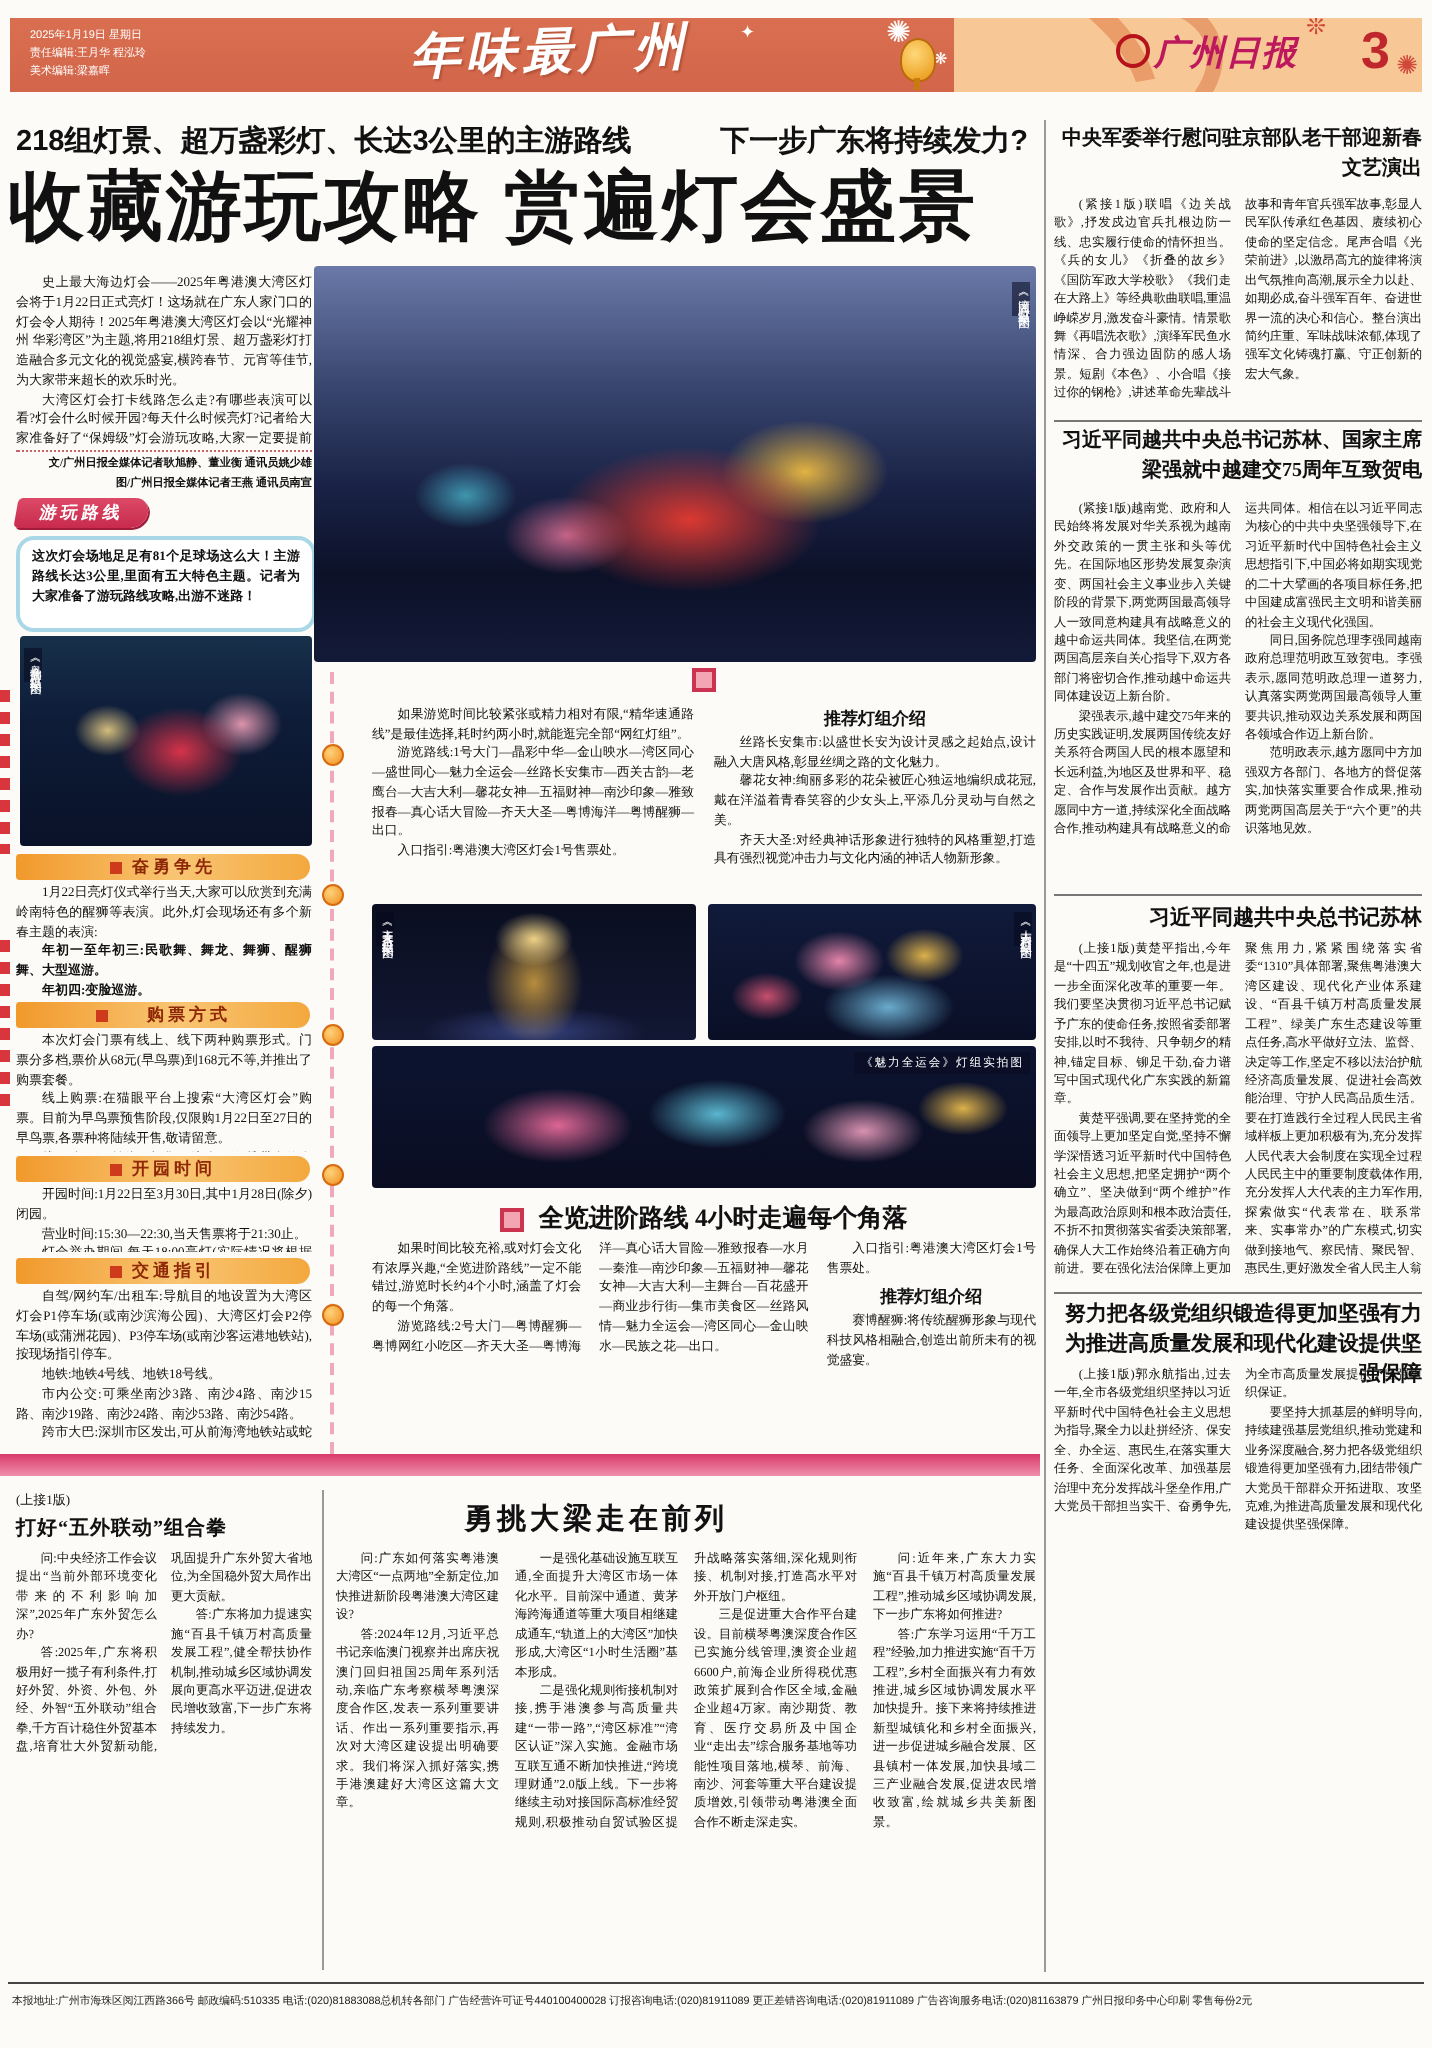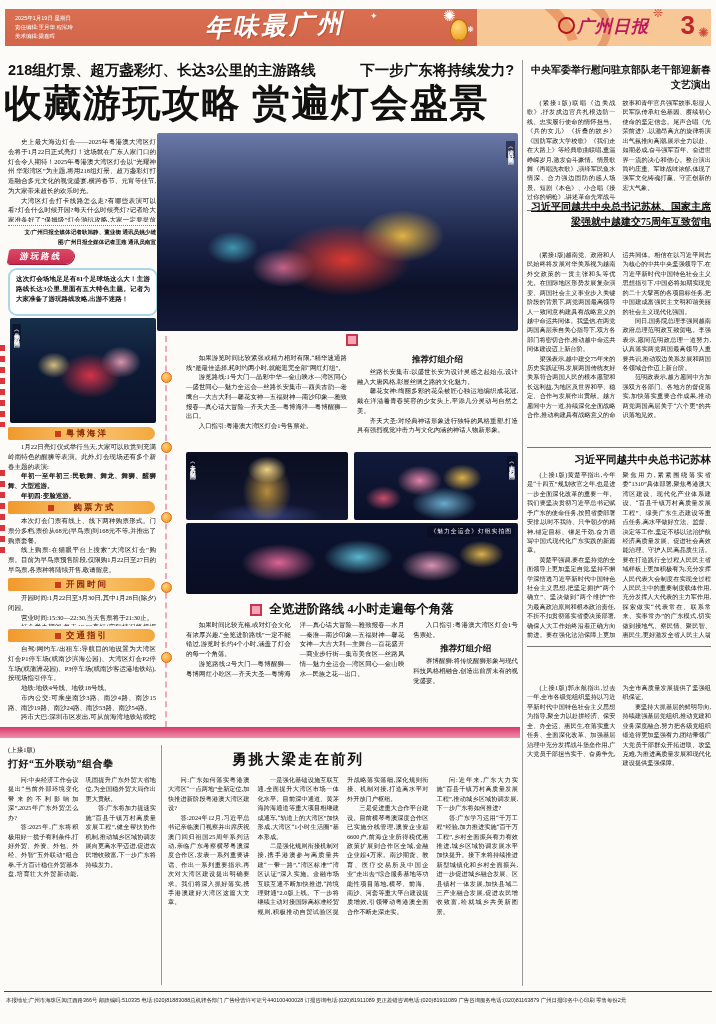--- a/index.html
+++ b/index.html
@@ -180,21 +180,21 @@
 
   <div class="route-tab">游玩路线</div>
   <div class="route-box">这次灯会场地足足有81个足球场这么大！主游路线长达3公里,里面有五大特色主题。记者为大家准备了游玩路线攻略,出游不迷路！</div>
 
   <div class="photo photo-left">
     <span class="vcap" style="left:2px;top:6px;">《粤韵芳华》灯组实拍图</span>
   </div>
 
   <div class="secbar" style="top:427px;">
     <span class="sq"></span>
-    <span>粤博海洋</span>
+    <span>奋勇争先</span>
   </div>
   <div class="ltext" style="top:442px;height:57px;">
     <p>1月22日亮灯仪式举行当天,大家可以欣赏到充满岭南特色的醒狮等表演。此外,灯会现场还有多个新春主题的表演:</p>
     <p class="bolditem">年初一至年初三:民歌舞、舞龙、舞狮、醒狮舞、大型巡游。</p>
     <p class="bolditem">年初四:变脸巡游。</p>
 
   </div>
 
   <div class="secbar" style="top:501px;gap:20px;">
     <span class="sq"></span>
@@ -281,41 +281,45 @@
 
   <div class="rtitle" style="top:63px;">
     <span>中央军委举行慰问驻京部队老干部迎新春文艺演出</span>
   </div>
   <div class="rbody" style="top:98px;height:108px;">
     <p>(紧接1版)联唱《边关战歌》,抒发戍边官兵扎根边防一线、忠实履行使命的情怀担当。《兵的女儿》《折叠的故乡》《国防军政大学校歌》《我们走在大路上》等经典歌曲联唱,重温峥嵘岁月,激发奋斗豪情。情景歌舞《再唱洗衣歌》,演绎军民鱼水情深、合力强边固防的感人场景。短剧《本色》、小合唱《接过你的钢枪》,讲述革命先辈战斗故事和青年官兵强军故事,彰显人民军队传承红色基因、赓续初心使命的坚定信念。尾声合唱《光荣前进》,以激昂高亢的旋律将演出气氛推向高潮,展示全力以赴、如期必成,奋斗强军百年、奋进世界一流的决心和信心。整台演出简约庄重、军味战味浓郁,体现了强军文化铸魂打赢、守正创新的宏大气象。</p>
 
   </div>
   <div class="hline" style="left:527px;width:184px;top:210px;"></div>
 
-  <div class="rtitle" style="top:200px;text-decoration:underline;">
+  <div class="rtitle" style="top:214px;">
     <span>习近平同越共中央总书记苏林、国家主席梁强就中越建交75周年互致贺电</span>
   </div>
   <div class="rbody" style="top:250px;height:193px;">
     <p>(紧接1版)越南党、政府和人民始终将发展对华关系视为越南外交政策的一贯主张和头等优先。在国际地区形势发展复杂演变、两国社会主义事业步入关键阶段的背景下,两党两国最高领导人一致同意构建具有战略意义的越中命运共同体。我坚信,在两党两国高层亲自关心指导下,双方各部门将密切合作,推动越中命运共同体建设迈上新台阶。</p>
     <p>梁强表示,越中建交75年来的历史实践证明,发展两国传统友好关系符合两国人民的根本愿望和长远利益,为地区及世界和平、稳定、合作与发展作出贡献。越方愿同中方一道,持续深化全面战略合作,推动构建具有战略意义的命运共同体。相信在以习近平同志为核心的中共中央坚强领导下,在习近平新时代中国特色社会主义思想指引下,中国必将如期实现党的二十大擘画的各项目标任务,把中国建成富强民主文明和谐美丽的社会主义现代化强国。</p>
     <p>同日,国务院总理李强同越南政府总理范明政互致贺电。李强表示,愿同范明政总理一道努力,认真落实两党两国最高领导人重要共识,推动双边关系发展和两国各领域合作迈上新台阶。</p>
     <p>范明政表示,越方愿同中方加强双方各部门、各地方的督促落实,加快落实重要合作成果,推动两党两国高层关于“六个更”的共识落地见效。</p>
   </div>
   <div class="hline" style="left:527px;width:184px;top:447px;"></div>
 
   <div class="rtitle big" style="top:452px;">
     <span>习近平同越共中央总书记苏林</span>
   </div>
   <div class="rbody" style="top:470px;height:172px;">
     <p>(上接1版)黄楚平指出,今年是“十四五”规划收官之年,也是进一步全面深化改革的重要一年。我们要坚决贯彻习近平总书记赋予广东的使命任务,按照省委部署安排,以时不我待、只争朝夕的精神,锚定目标、铆足干劲,奋力谱写中国式现代化广东实践的新篇章。</p>
     <p>黄楚平强调,要在坚持党的全面领导上更加坚定自觉,坚持不懈学深悟透习近平新时代中国特色社会主义思想,把坚定拥护“两个确立”、坚决做到“两个维护”作为最高政治原则和根本政治责任,不折不扣贯彻落实省委决策部署,确保人大工作始终沿着正确方向前进。要在强化法治保障上更加聚焦用力,紧紧围绕落实省委“1310”具体部署,聚焦粤港澳大湾区建设、现代化产业体系建设、“百县千镇万村高质量发展工程”、绿美广东生态建设等重点任务,高水平做好立法、监督、决定等工作,坚定不移以法治护航经济高质量发展、促进社会高效能治理、守护人民高品质生活。要在打造践行全过程人民民主省域样板上更加积极有为,充分发挥人民代表大会制度在实现全过程人民民主中的重要制度载体作用,充分发挥人大代表的主力军作用,探索做实“代表常在、联系常来、实事常办”的广东模式,切实做到接地气、察民情、聚民智、惠民生,更好激发全省人民主人翁精神,凝聚一切可以调动的积极因素,团结一切可以团结的力量,共同绘就经济强、百姓富、生态美的全省人民美好生活新图景。</p>
 
   </div>
   <div class="hline" style="left:527px;width:184px;top:646px;"></div>
 
+  <div class="rtitle big" style="top:650px;">
+    <div>努力把各级党组织锻造得更加坚强有力</div>
+    <div>为推进高质量发展和现代化建设提供坚强保障</div>
+  </div>
   <div class="rbody" style="top:683px;height:300px;">
     <p>(上接1版)郭永航指出,过去一年,全市各级党组织坚持以习近平新时代中国特色社会主义思想为指导,聚全力以赴拼经济、保安全、办全运、惠民生,在落实重大任务、全面深化改革、加强基层治理中充分发挥战斗堡垒作用,广大党员干部担当实干、奋勇争先,为全市高质量发展提供了坚强组织保证。</p>
     <p>要坚持大抓基层的鲜明导向,持续建强基层党组织,推动党建和业务深度融合,努力把各级党组织锻造得更加坚强有力,团结带领广大党员干部群众开拓进取、攻坚克难,为推进高质量发展和现代化建设提供坚强保障。</p>
   </div>
 
   <div class="b-cont">(上接1版)</div>
   <div class="b-ltitle">打好“五外联动”组合拳</div>
   <div class="b-lbody">
     <p>问:中央经济工作会议提出“当前外部环境变化带来的不利影响加深”,2025年广东外贸怎么办?</p>
     <p>答:2025年,广东将积极用好一揽子有利条件,打好外贸、外资、外包、外经、外智“五外联动”组合拳,千方百计稳住外贸基本盘,培育壮大外贸新动能,巩固提升广东外贸大省地位,为全国稳外贸大局作出更大贡献。</p>

